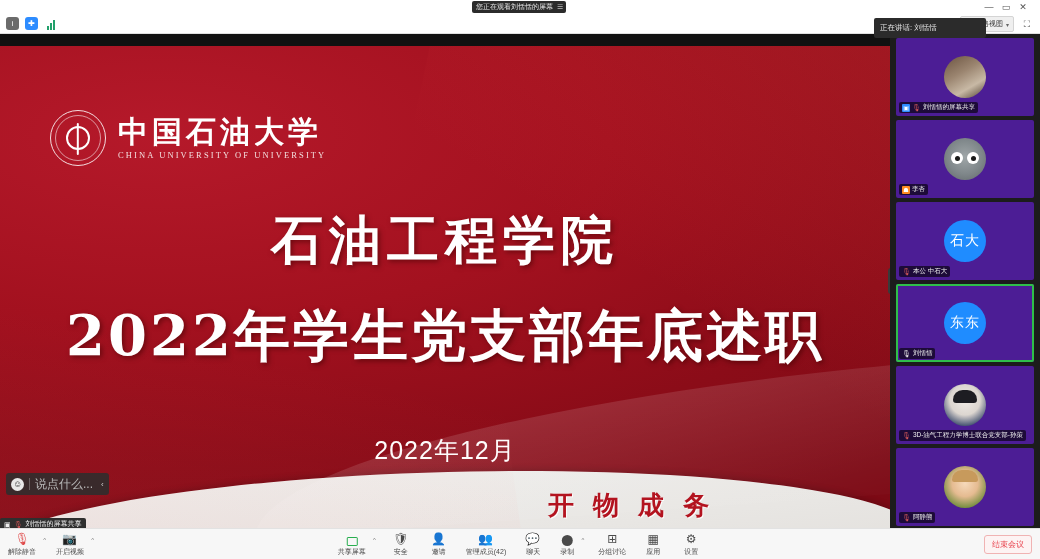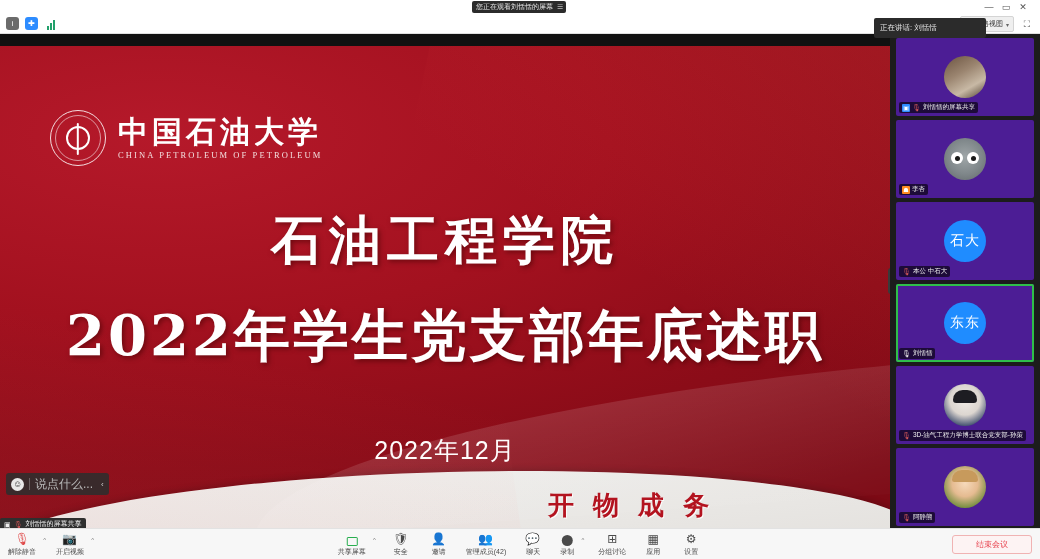--- a/index.html
+++ b/index.html
@@ -265,21 +265,21 @@
   .cb-item.with-caret { position: relative; padding-right: 8px; }
   .cb-item .mini-caret {
     position: absolute; right: -2px; top: 6px; font-size: 6px; color: #777;
   }
   .mic-off { color: #e04b4b; }
   .cam-off { color: #e04b4b; }
   .share-green { color: #27ae4e; }
   .end-btn {
     position: absolute; right: 8px; top: 6px;
     border: 1px solid #f0b3b3; color: #e8434e; background: #fdf3f3;
-    border-radius: 3px; font-size: 8px; padding: 3px 23px; white-space: nowrap; margin-left: 41px;
+    border-radius: 3px; font-size: 8px; padding: 3px 7px; white-space: nowrap; margin-left: 41px;
   }
   .shape-sq { width: 11px; height: 9px; border: 1.6px solid currentColor; border-radius: 1px; }
   .shape-circle { width: 11px; height: 11px; border-radius: 50%; background: currentColor; }
 </style>
 </head>
 <body>
 
 <div id="app">
 
   <div class="titlebar">
@@ -319,21 +319,21 @@
     <div class="slide">
       <div class="slide-wave"></div>
       <div class="slide-wave2"></div>
 
       <div class="logo-row">
         <div class="logo-seal">
           <div class="logo-seal-inner"></div>
         </div>
         <div class="logo-text">
           <div class="logo-cn">中国石油大学</div>
-          <div class="logo-en">CHINA PETROLEUM OF PETROLEUM</div>
+          <div class="logo-en">CHINA UNIVERSITY OF UNIVERSITY</div>
         </div>
       </div>
 
       <div class="slide-h1">石油工程学院</div>
       <div class="slide-h2">2022年学生党支部年底述职</div>
       <div class="slide-date">2022年12月</div>
 
       <div class="slide-motto">
         <span>开 物 成 务</span>
       </div>

